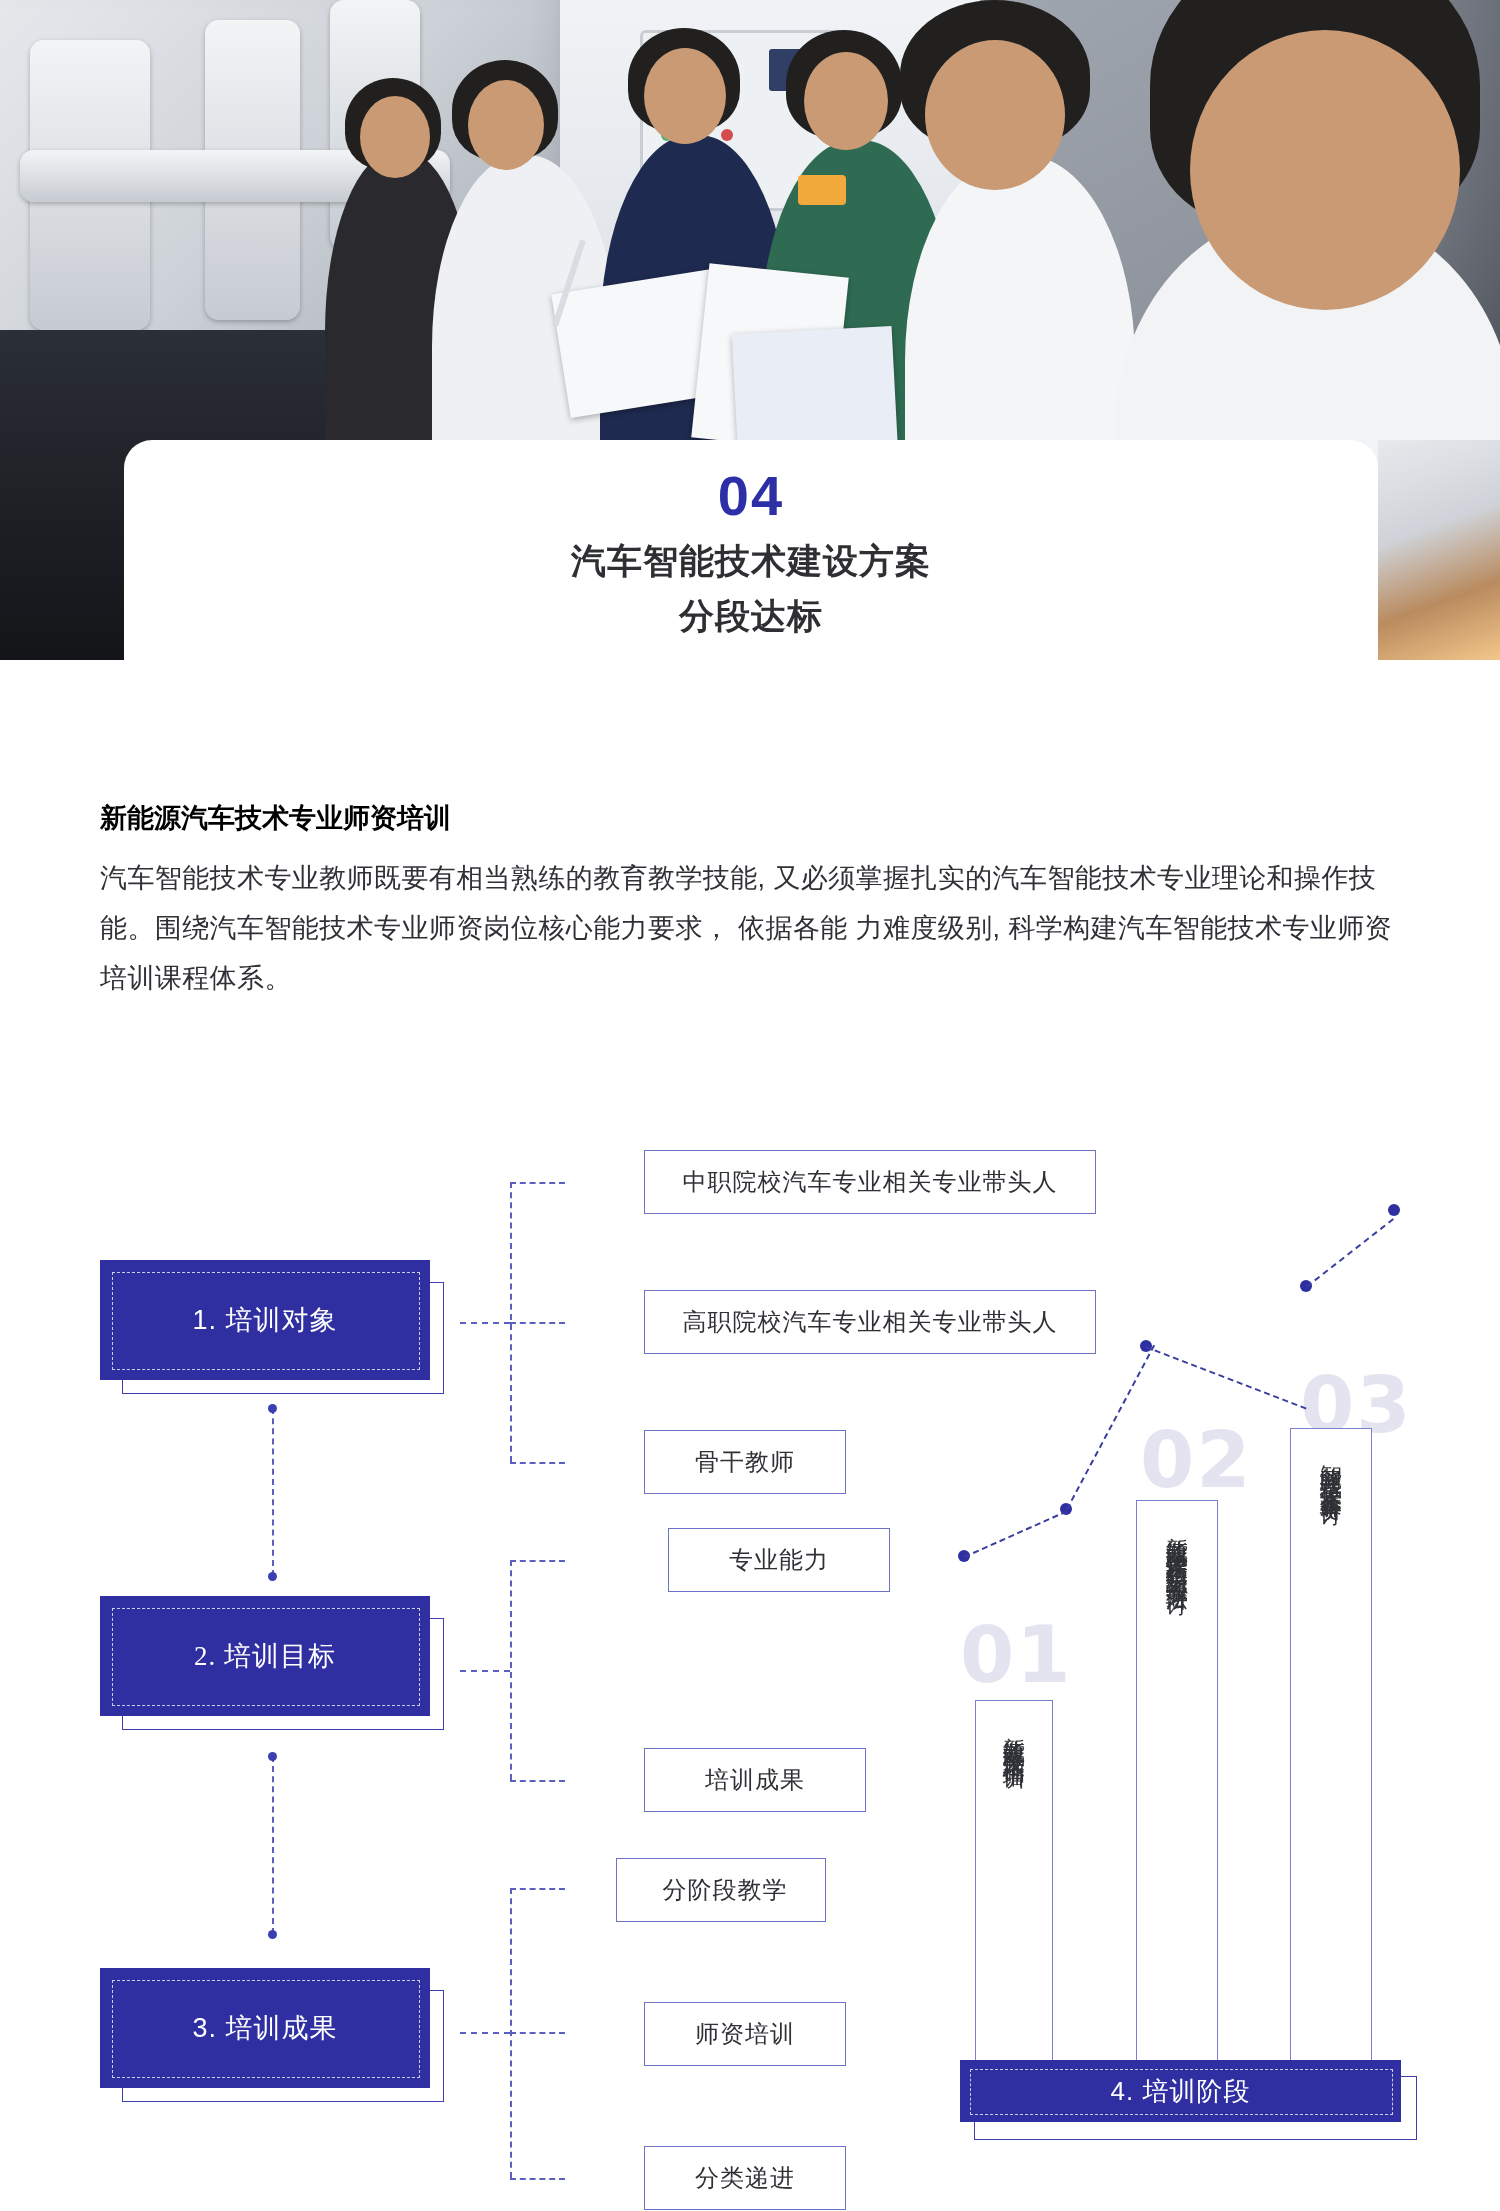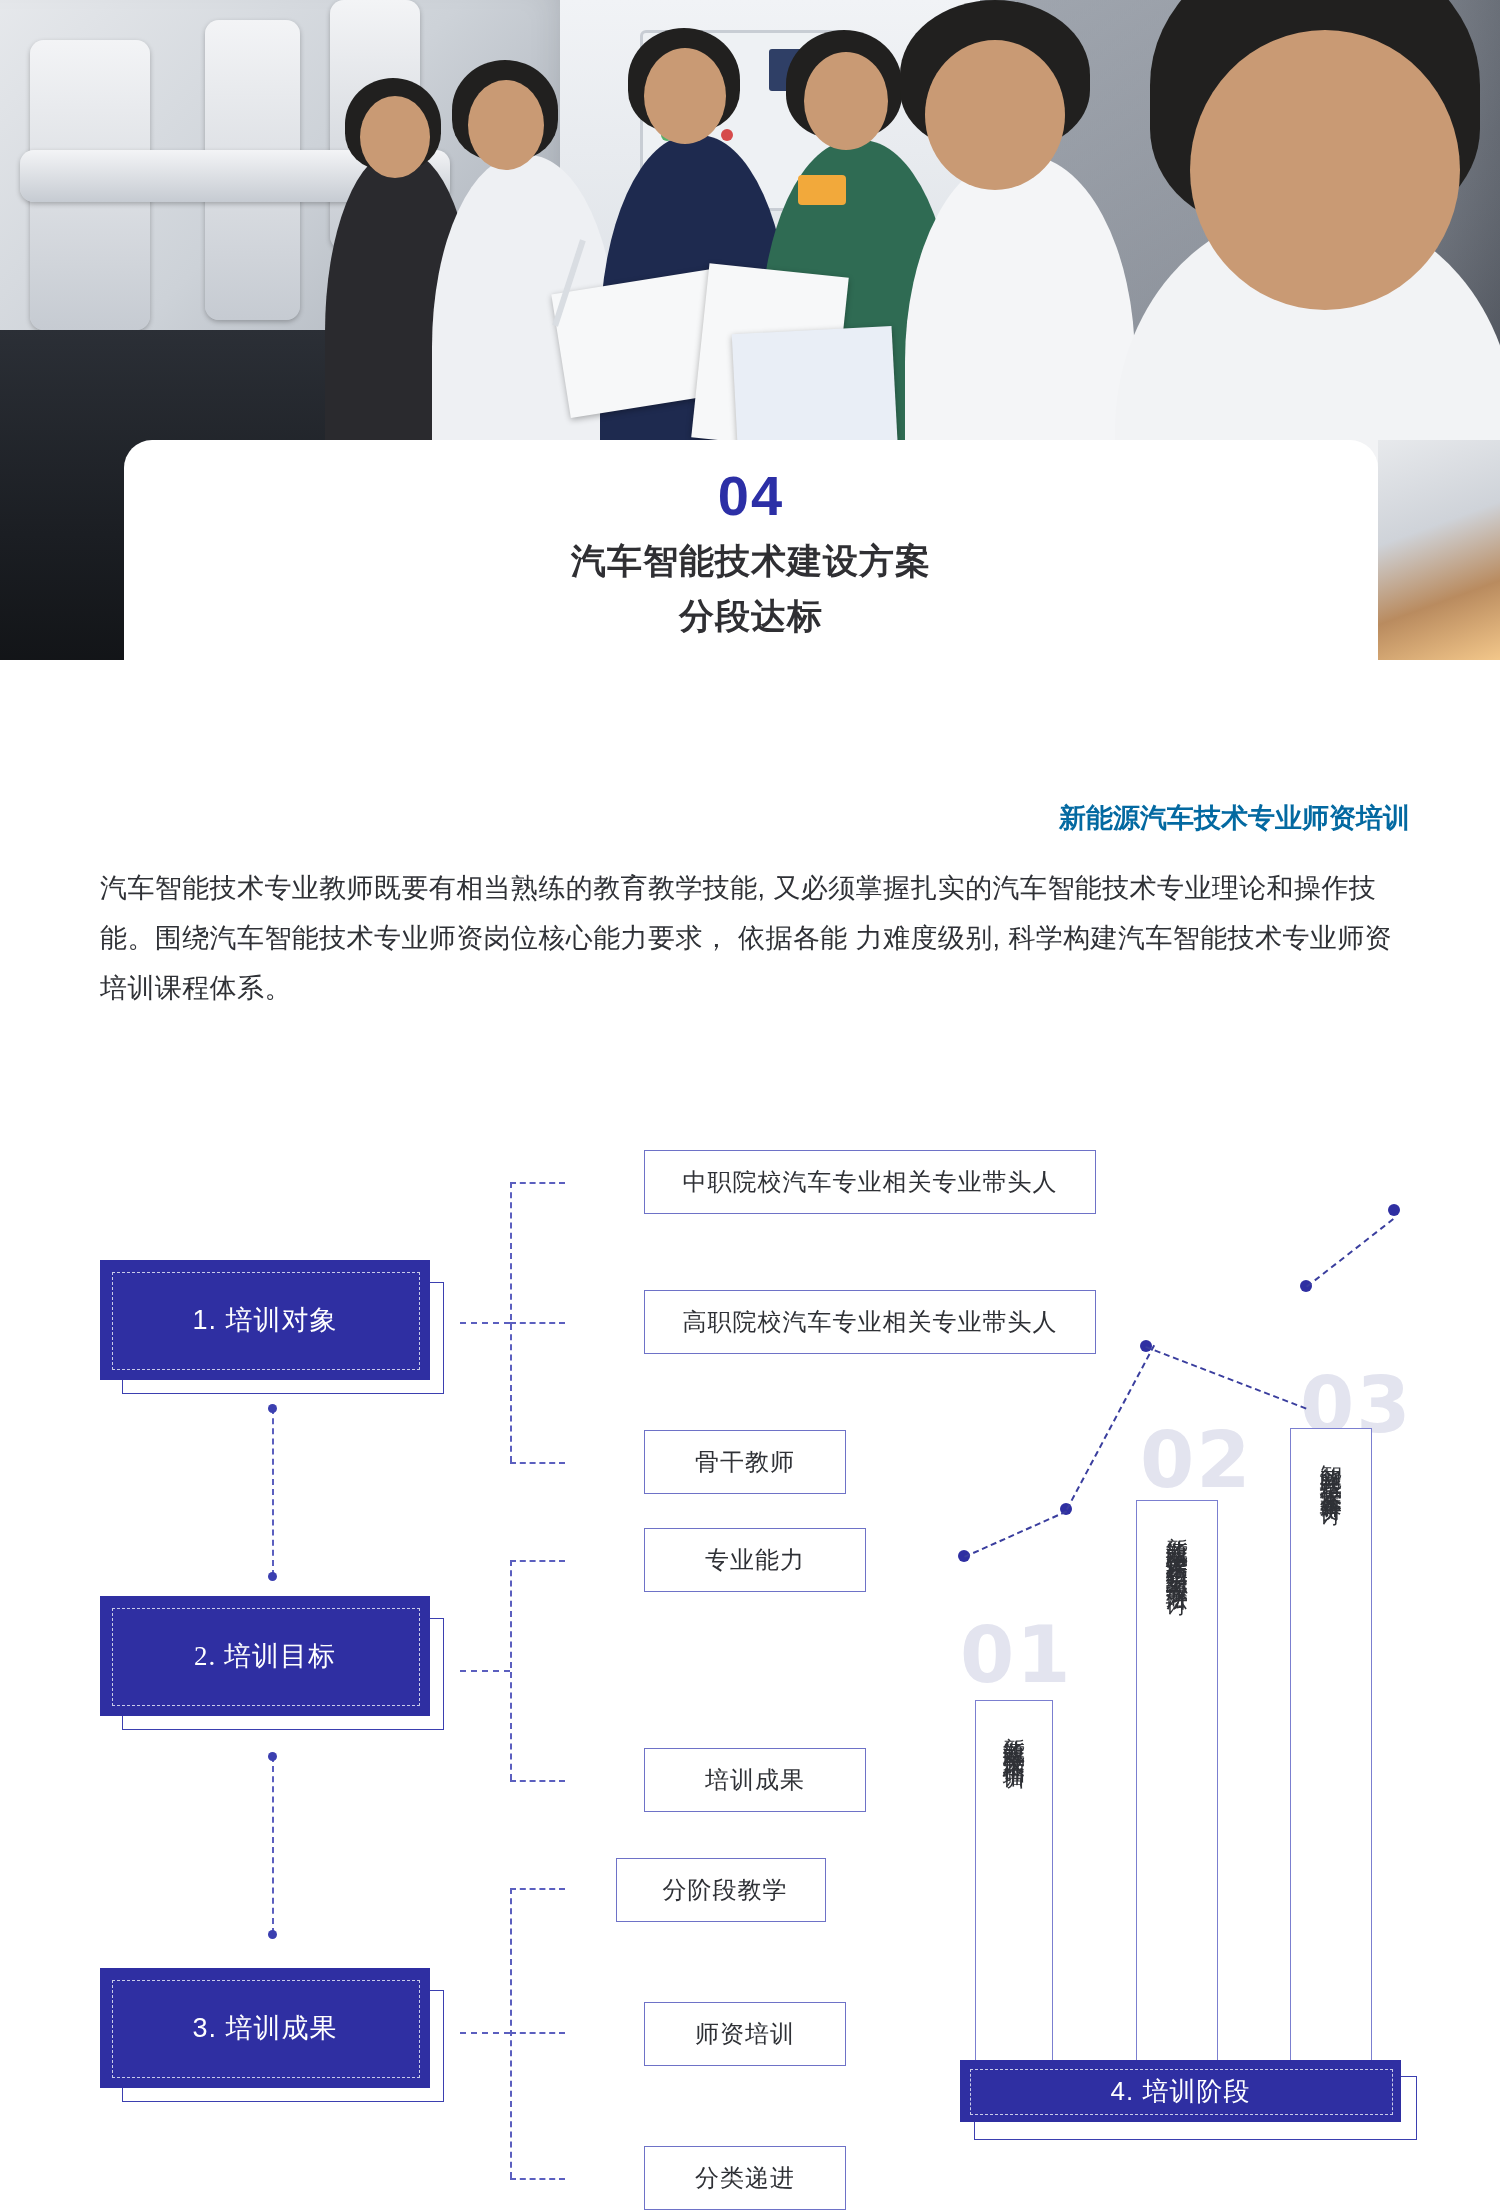--- a/index.html
+++ b/index.html
@@ -122,25 +122,24 @@
     z-index: 4;
   }
 
   
   .body-block {
     position: absolute;
     left: 100px; top: 800px;
     width: 1310px;
   }
   .body-heading {
-    color: #0369a1;
+    color: #000000;
     font-size: 27px;
     font-weight: bold;
-    margin-bottom: 28px;
-    text-align: right;
+    margin-bottom: 18px;
   }
   .body-para {
     color: #2f3136;
     font-size: 27px;
     line-height: 1.85;
     letter-spacing: 0.4px;
   }
 
   
   .diagram {
@@ -389,21 +388,21 @@
 
   <div class="item" style="left:612px; top:-10px; width:450px;">中职院校汽车专业相关专业带头人</div>
   <div class="item" style="left:612px; top:130px; width:450px;">高职院校汽车专业相关专业带头人</div>
   <div class="item" style="left:612px; top:270px; width:200px;font-family:Liberation Mono, monospace;">骨干教师</div>
 
   <div class="hline" style="left:460px; top:510px; width:50px;"></div>
   <div class="vline" style="left:510px; top:400px; height:220px;"></div>
   <div class="hline" style="left:510px; top:400px; width:55px;"></div>
   <div class="hline" style="left:510px; top:620px; width:55px;"></div>
 
-  <div class="item" style="left:612px; top:368px; width:220px;">专业能力</div>
+  <div class="item" style="left:636px; top:368px; width:220px;">专业能力</div>
   <div class="item" style="left:612px; top:588px; width:220px;">培训成果</div>
 
   <div class="hline" style="left:460px; top:872px; width:50px;"></div>
   <div class="vline" style="left:510px; top:728px; height:290px;"></div>
   <div class="hline" style="left:510px; top:728px; width:55px;"></div>
   <div class="hline" style="left:510px; top:872px; width:55px;"></div>
   <div class="hline" style="left:510px; top:1018px; width:55px;"></div>
 
   <div class="item" style="left:584px; top:698px;  width:200px;padding-left:8px;">分阶段教学</div>
   <div class="item" style="left:612px; top:842px;  width:200px;">师资培训</div>

